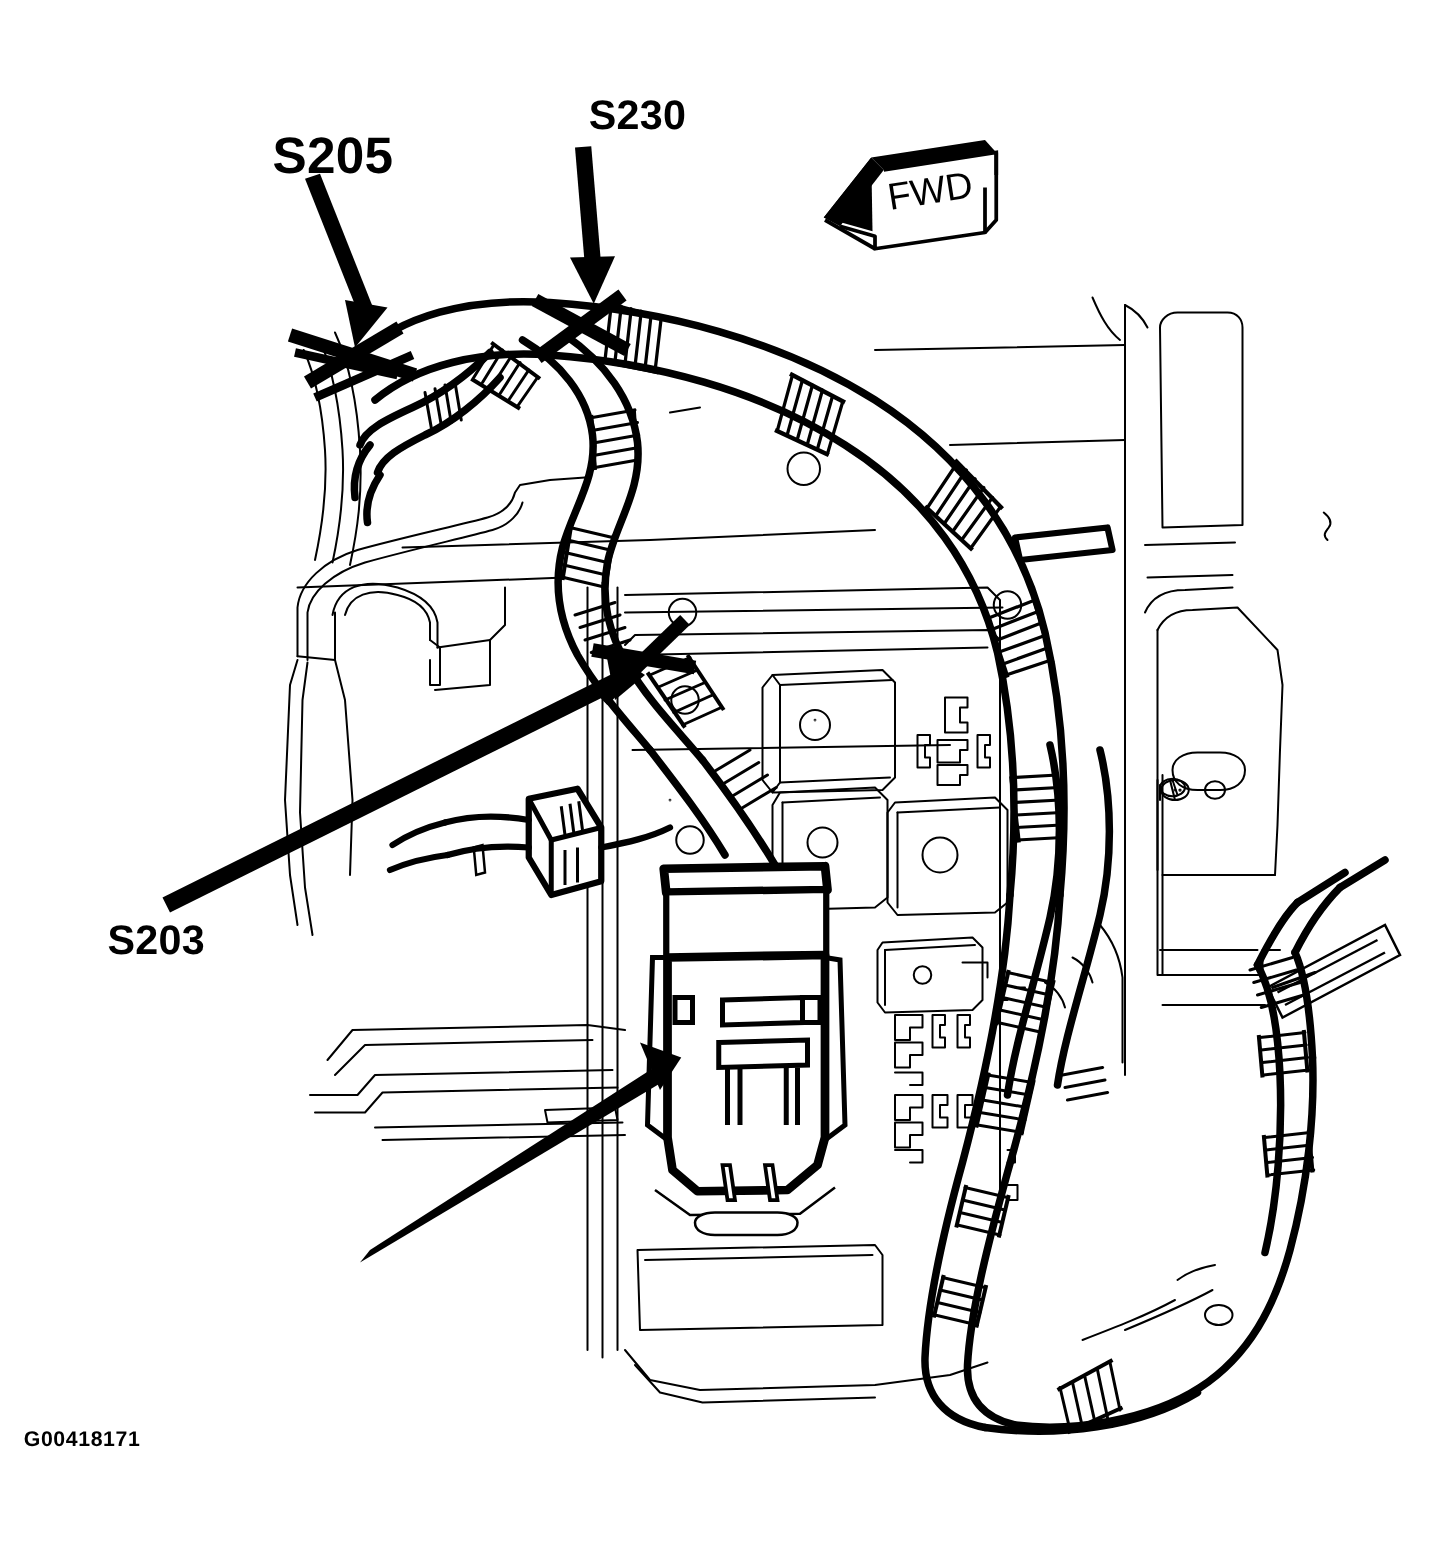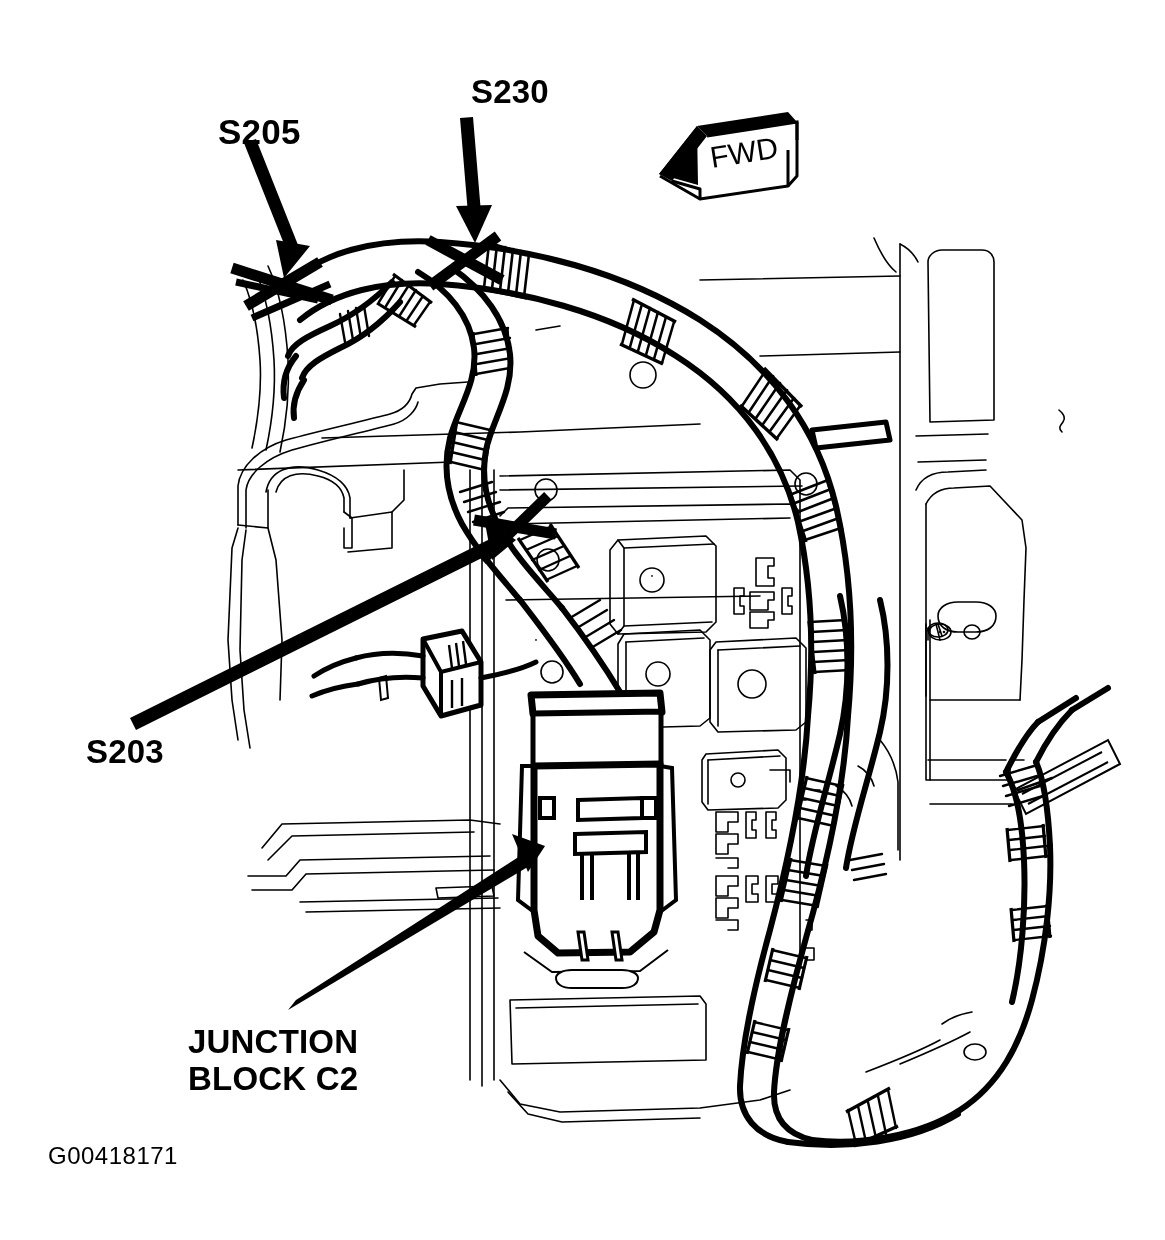--- a/index.html
+++ b/index.html
@@ -26,35 +26,35 @@
   }
   .callout-label {
     position: absolute;
     font-family: "Liberation Sans", sans-serif;
     font-weight: bold;
     color: #000000;
     white-space: pre;
     line-height: 1.12;
     letter-spacing: 0.2px;
   }
-  #label-s205 { left: 218px; top: 112px; font-size: 35px; }
+  #label-s205 { left: 218px; top: 102px; font-size: 41px; }
   #label-s230 { left: 435px; top: 74px;  font-size: 33px; margin-left: 36px; }
   #label-s203 { left: 86px;  top: 734px; font-size: 33px; }
   #label-junction-block {
     left: 188px;
     top: 1024px;
     font-size: 33px;
   }
   #figure-id {
     position: absolute;
-    left: 48px;
+    left: 19px;
     top: 1142px;
     font-family: "Liberation Sans", sans-serif;
-    font-weight: normal;
-    font-size: 24px;
+    font-weight: bold;
+    font-size: 17px;
     color: #000000;
     letter-spacing: 0.5px;
     white-space: pre;
   }
   .fwd-text {
     font-family: "Liberation Sans", sans-serif;
     font-size: 30px;
     font-weight: normal;
     fill: #000000;
   }
@@ -541,17 +541,16 @@
     </g>
 
   </svg>
 
   <div class="callout-label" id="label-s205">S205</div>
 
   <div class="callout-label" id="label-s230">S230</div>
 
   <div class="callout-label" id="label-s203">S203</div>
 
-  <div class="callout-label" id="label-junction-block"><span>JUNCTION</span><br><span>BLOCK C2</span></div>
 
   <div id="figure-id">G00418171</div>
 
 </div>
 
 </body></html>

